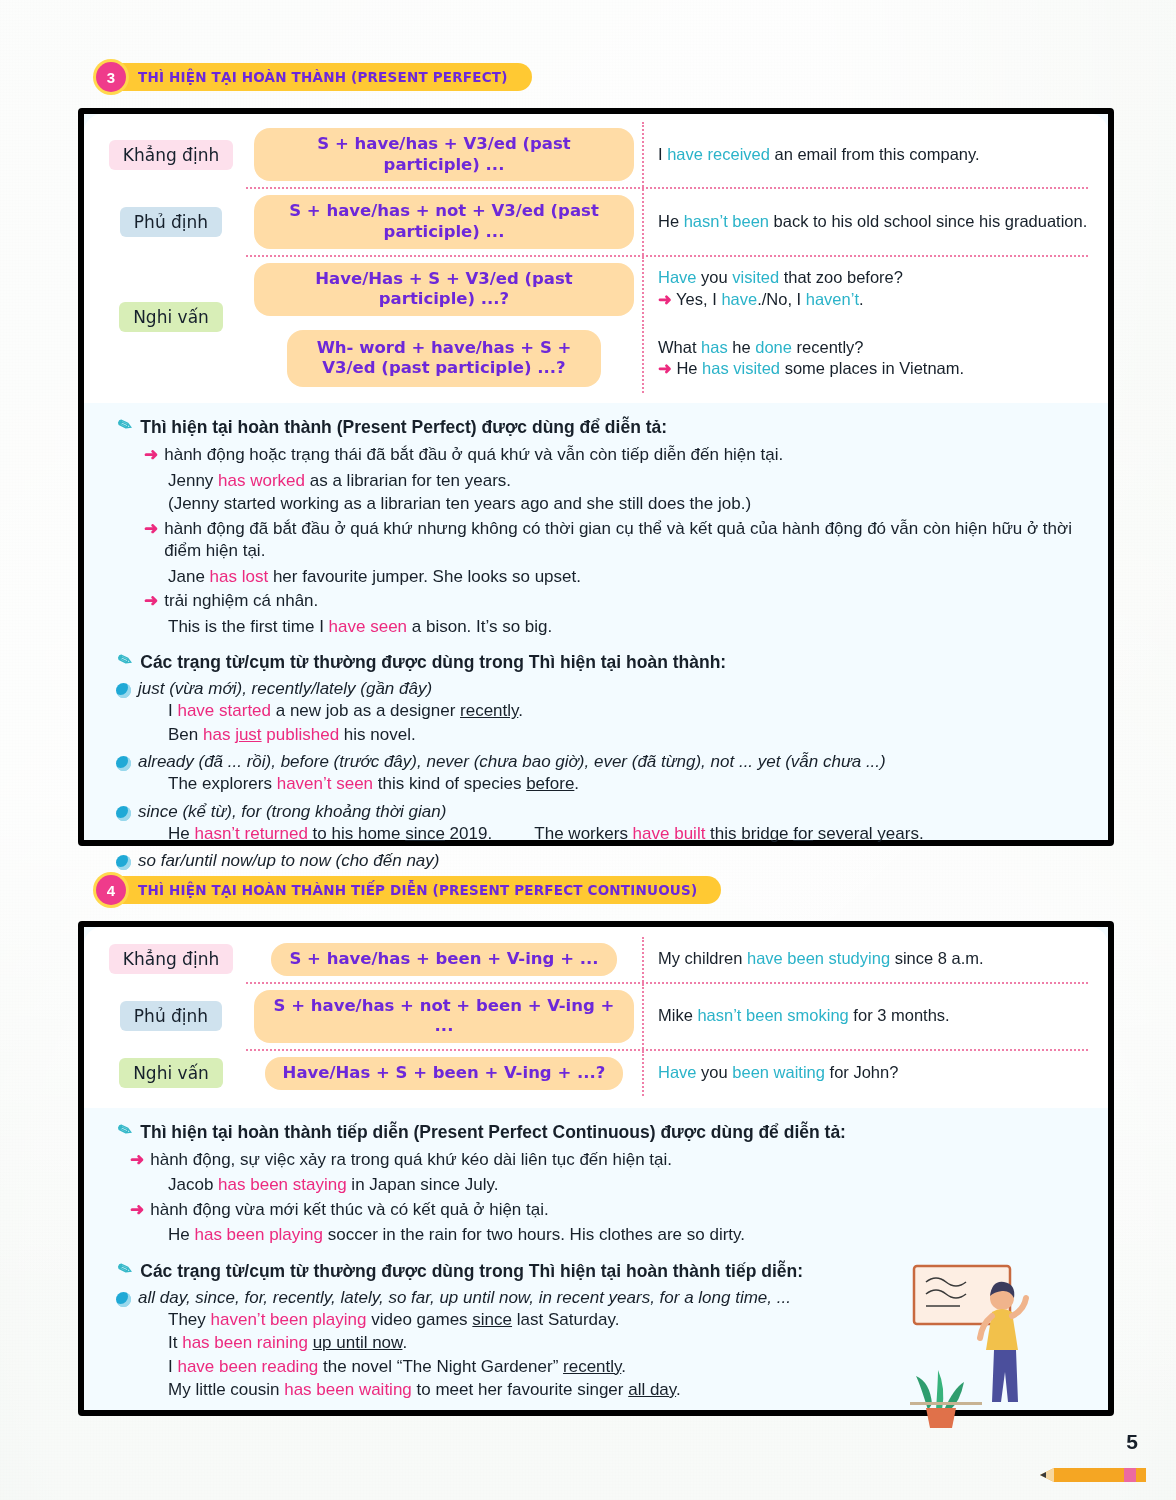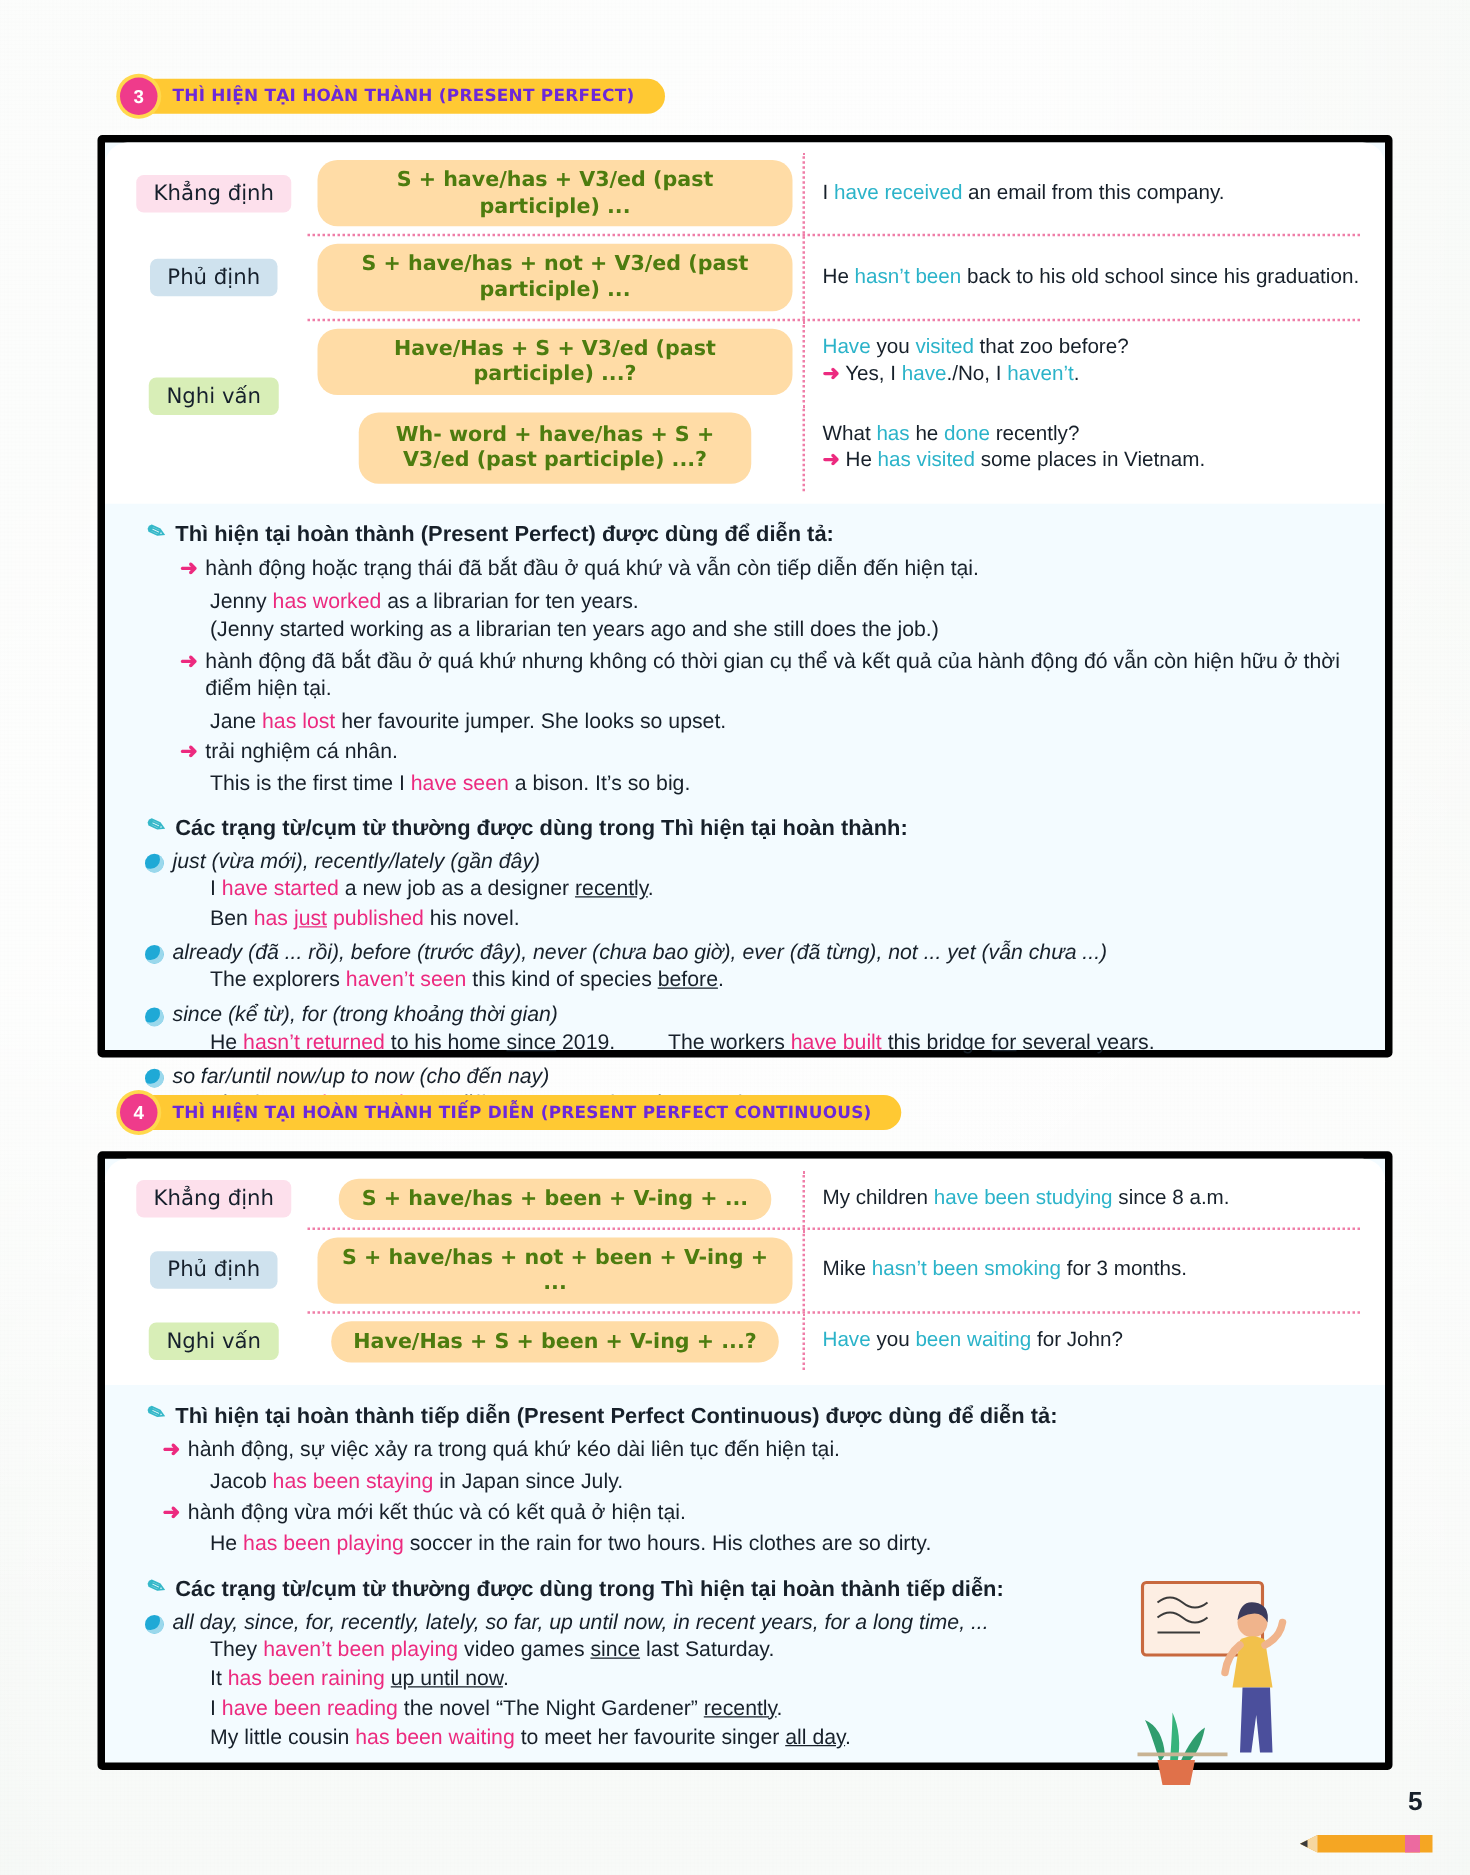--- a/index.html
+++ b/index.html
@@ -70,21 +70,21 @@
     font-size:17px;font-weight:normal;color:#16202c;
     font-family:"DejaVu Sans", sans-serif;
     white-space:nowrap;
   }
   .chip.aff{background:#fde0ec;}
   .chip.neg{background:#cfe2ee;}
   .chip.que{background:#d8eeb7;}
   .formula-cell{flex:1;display:flex;align-items:center;justify-content:center;padding:6px 8px;}
   .formula{
     background:#ffdca6;border-radius:16px;padding:6px 18px;
-    font-weight:bold;font-size:16.5px;color:#4d7c0f;text-align:center;
+    font-weight:bold;font-size:16.5px;color:#6d28d9;text-align:center;
     font-family:"DejaVu Sans", sans-serif;
     line-height:1.25;
   }
   .ex-cell{
     width:430px;flex:none;padding:6px 6px 6px 14px;
     font-size:16.5px;line-height:1.32;
     border-left:2px dotted #ef7ea8;
     display:flex;flex-direction:column;justify-content:center;
   }
   .hr-dot{height:0;border-top:2px dotted #ef7ea8;margin:0 6px;}

